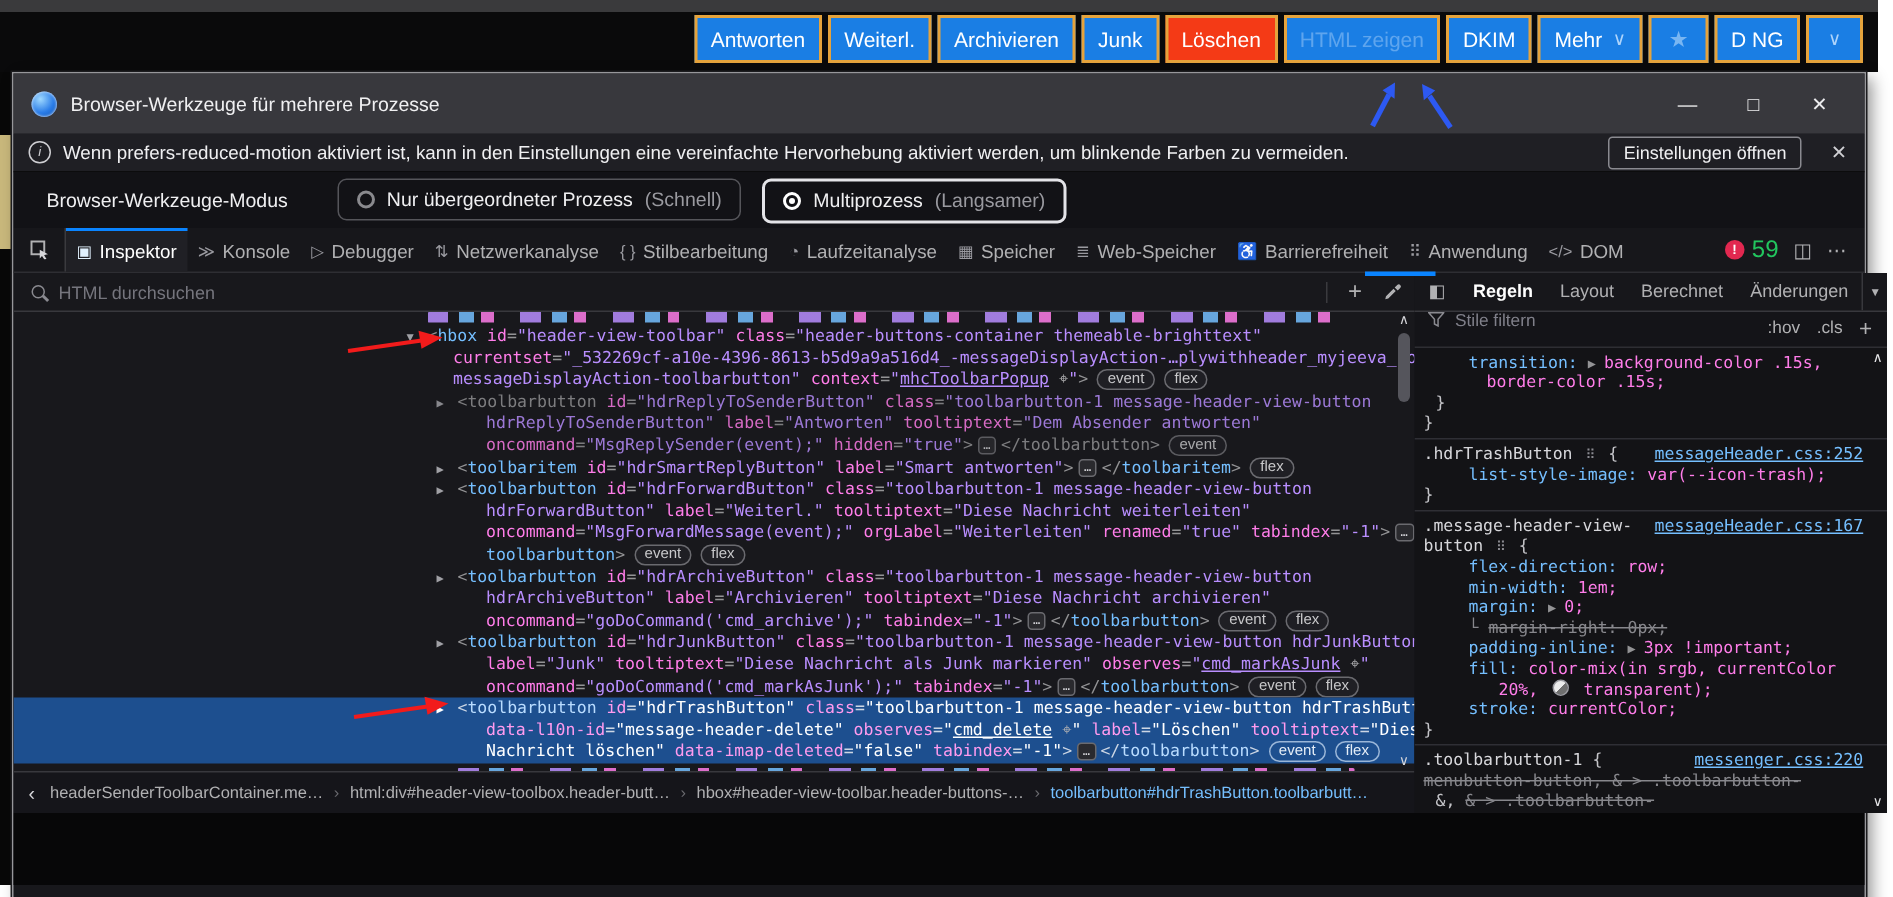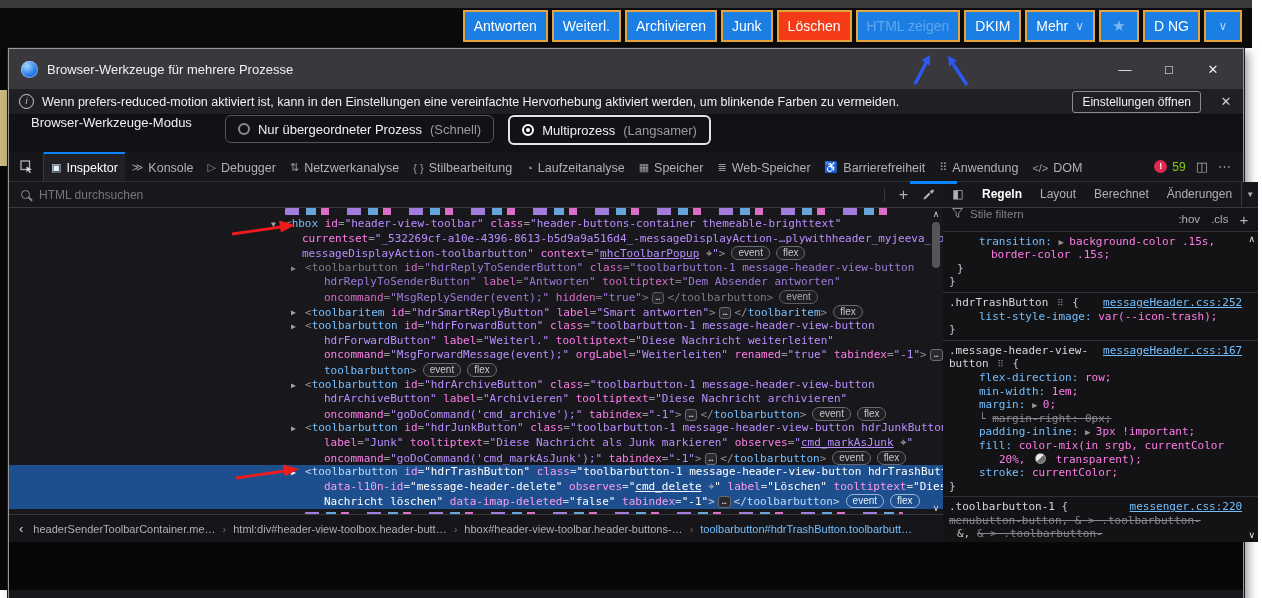--- a/index.html
+++ b/index.html
@@ -28,39 +28,39 @@
   .wtitle{color:#f0f0f2;font-size:13px;}
   .wcontrols{margin-left:auto;display:flex;align-items:center;gap:0;padding-right:8px;}
   .wc{width:44px;text-align:center;color:#ececee;font-size:13px;}
   .blue-arrows{position:absolute;left:888px;top:2px;}
   .infobar{height:25px;background:#1f1f24;border-bottom:1px solid #0c0c0d;display:flex;align-items:center;color:#f0f0f2;font-size:12.5px;}
   .info-icon{flex:none;width:13px;height:13px;border:1.5px solid #cfcfd3;border-radius:50%;color:#cfcfd3;
              font-size:9px;line-height:13px;text-align:center;margin:0 8px 0 10px;font-style:italic;}
   .info-text{white-space:nowrap;overflow:hidden;}
   .info-btn{margin-left:auto;flex:none;border:1px solid #8a8a90;border-radius:3px;padding:3px 9px;font-size:12px;color:#f0f0f2;margin-right:12px;}
   .info-close{flex:none;width:26px;text-align:center;color:#d0d0d4;font-size:13px;margin-right:4px;}
-  .modebar{height:37px;background:#121216;display:flex;align-items:flex-start;gap:18px;padding-left:22px;}
+  .modebar{height:37px;background:#121216;display:flex;align-items:center;gap:18px;padding-left:22px;}
   .mode-label{color:#f0f0f2;font-size:13px;}
   .mode-options{display:flex;gap:14px;padding-left:15px;}
   .mopt{display:flex;align-items:center;gap:8px;height:26px;border:1px solid #55555a;border-radius:6px;padding:0 12px;color:#f0f0f2;font-size:13px;}
   .mopt.selected{border:2px solid #e4e4e8;}
   .radio{width:12px;height:12px;border:2px solid #8a8a8e;border-radius:50%;box-sizing:border-box;}
   .radio.on{border-color:#fff;position:relative;}
   .radio.on::after{content:"";position:absolute;left:2px;top:2px;width:4px;height:4px;border-radius:50%;background:#fff;}
   .mohint{color:#9a9aa0;}
   
   .tabbar{height:30px;background:#17171b;border-bottom:1px solid #2e2e33;display:flex;align-items:stretch;box-sizing:border-box;}
   .picker{width:34px;display:flex;align-items:center;justify-content:center;border-right:1px solid #3a3a3e;color:#b1b1b3;}
   .ttab{display:flex;align-items:center;gap:5px;padding:0 7px;color:#b1b1b3;font-size:12.5px;border-top:2px solid transparent;white-space:nowrap;}
   .ttab.active{background:#202025;border-top-color:var(--accent,#0a84ff);color:#fff;}
   .ticon{font-size:11px;color:#9a9aa0;}
   .ttab.active .ticon{color:#dfeffc;}
   .tb-right{margin-left:auto;display:flex;align-items:center;gap:10px;padding-right:12px;}
   .err-circle{width:13px;height:13px;border-radius:50%;background:#e22850;color:#fff;font-size:9px;font-weight:bold;text-align:center;line-height:13px;}
-  .err-count{color:#84cc16;font-size:12px;margin-left:-5px;}
+  .err-count{color:#22c55e;font-size:16px;margin-left:-5px;}
   .tbicon{color:#b1b1b3;font-size:13px;}
   
   .content{display:flex;height:360px;}
   .markup-pane{width:934px;display:flex;flex-direction:column;}
   .vdivider{width:1px;background:#3a3a3e;}
   .rules-pane{flex:1;display:flex;flex-direction:column;background:#131316;}
   .searchrow{height:26px;background:#18181c;border-bottom:1px solid #38383d;display:flex;align-items:center;position:relative;box-sizing:border-box;}
   .lens{position:relative;width:7px;height:7px;border:1.5px solid #8a8a90;border-radius:50%;margin:0 9px 0 12px;}
   .lens::after{content:"";position:absolute;left:6px;top:7px;width:5px;height:1.5px;background:#8a8a90;transform:rotate(45deg);}
   .search-ph{color:#75757d;font-size:12px;}

